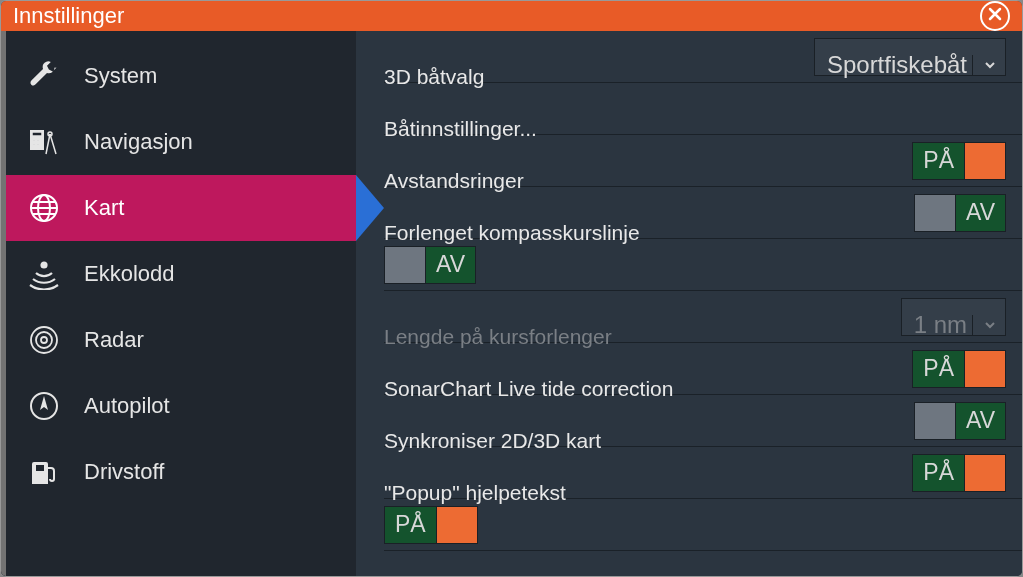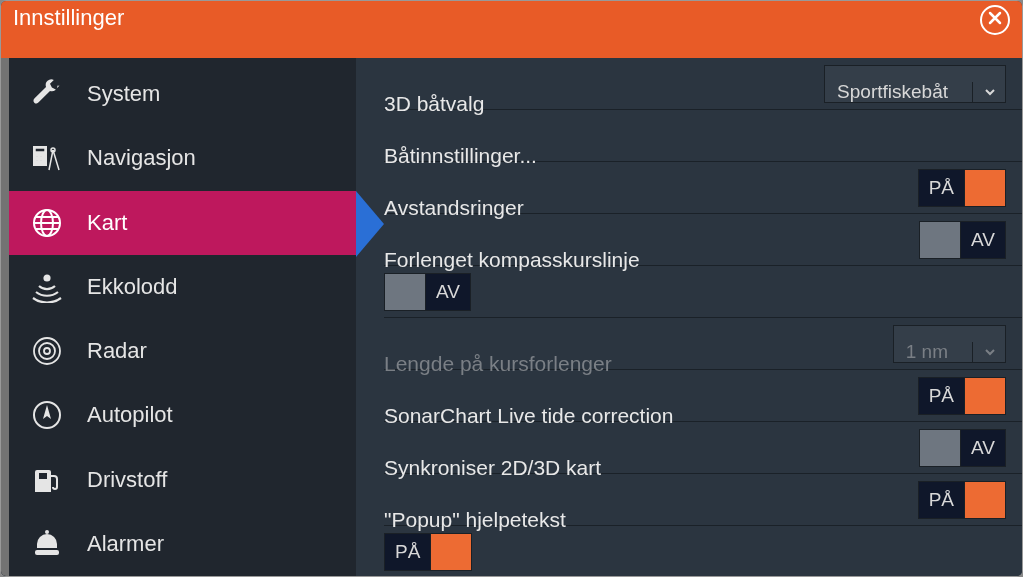--- a/index.html
+++ b/index.html
@@ -15,24 +15,24 @@
       height: 577px;
       background: #2b3540;
       border: 1px solid #999;
       border-radius: 6px;
       overflow: hidden;
       display: flex;
       flex-direction: column;
     }
     .titlebar {
       background: #e85b27;
-      height: 57px;
-      display: flex;
-      align-items: flex-start;
-      padding: 4px 12px;
+      height: 28px;
+      display: flex;
+      align-items: center;
+      padding: 15px 12px;
       justify-content: space-between;
     }
     .titlebar-title {
       color: #fff;
       font-size: 22px;
       font-weight: 400;
     }
     .close-btn {
       width: 30px;
       height: 30px;
@@ -47,23 +47,23 @@
     .body {
       flex: 1;
       display: flex;
       overflow: hidden;
     }
     .sidebar {
       width: 355px;
       background: #20262e;
       display: flex;
       flex-direction: column;
-      padding-top: 4px;
+      padding-top: 12px;
       position: relative;
-      border-left: 8px solid #737373;
+      border-left: 5px solid #737373;
     }
     .sidebar-item {
       display: flex;
       align-items: center;
       height: 66px;
       padding-left: 20px;
       color: #e5e5e5;
       font-size: 22px;
       cursor: pointer;
       position: relative;
@@ -112,43 +112,43 @@
     .row.disabled { color: #7a7f85; }
     .row-label { flex: 1; margin-top: 40px; }
     .dropdown {
       display: flex;
       align-items: center;
       background: #343e49;
       border: 1px solid #1a2026;
       height: 38px;
       padding: 16px 8px 0 12px;
       color: #d8d8d8;
-      font-size: 19px;
+      font-size: 24px;
       cursor: pointer;
-      gap: 24px;
+      gap: 5px;
     }
     .dropdown.disabled { color: #7a7f85; cursor: default; }
     .dropdown-caret {
       border-left: 1px solid #1a2026;
       height: 100%;
       display: flex;
       align-items: center;
       padding-left: 10px;
     }
     .dropdown-caret svg { width: 14px; height: 14px; }
     .toggle {
       display: flex;
       align-items: center;
       height: 38px;
       cursor: pointer;
     }
     .toggle-label {
       color: #d8d8d8;
-      font-size: 19px;
-      background: #0f172a;
+      font-size: 23px;
+      background: #14532d;
       height: 100%;
       display: flex;
       align-items: center;
       padding: 0 10px;
       border: 1px solid #1a2026;
       border-right: none;
       min-width: 42px;
       justify-content: center;
     }
     .toggle-knob {
@@ -256,30 +256,20 @@
         <span class="sidebar-icon">
           <svg viewBox="0 0 32 32" fill="#e5e5e5">
             <path d="M6 6 h12 a2 2 0 0 1 2 2 v20 h-16 v-20 a2 2 0 0 1 2 -2 z"></path>
             <rect x="8" y="9" width="8" height="6" fill="#20262e"></rect>
             <path d="M20 12 h3 a3 3 0 0 1 3 3 v8 a2 2 0 1 1 -4 0" fill="none" stroke="#e5e5e5" stroke-width="2"></path>
           </svg>
         </span>
         <span>Drivstoff</span>
       </div>
 
-      <div class="sidebar-item">
-        <span class="sidebar-icon">
-          <svg viewBox="0 0 32 32" fill="#e5e5e5">
-            <path d="M16 6 a10 10 0 0 1 10 10 v4 h-20 v-4 a10 10 0 0 1 10 -10 z"></path>
-            <rect x="4" y="22" width="24" height="5" rx="2"></rect>
-            <circle cx="16" cy="4" r="2"></circle>
-          </svg>
-        </span>
-        <span>Alarmer</span>
-      </div>
 
     </div>
 
     <div class="content">
 
       <div class="row">
         <span class="row-label">3D båtvalg</span>
         <div class="dropdown">
           <span>Sportfiskebåt</span>
           <span class="dropdown-caret">

